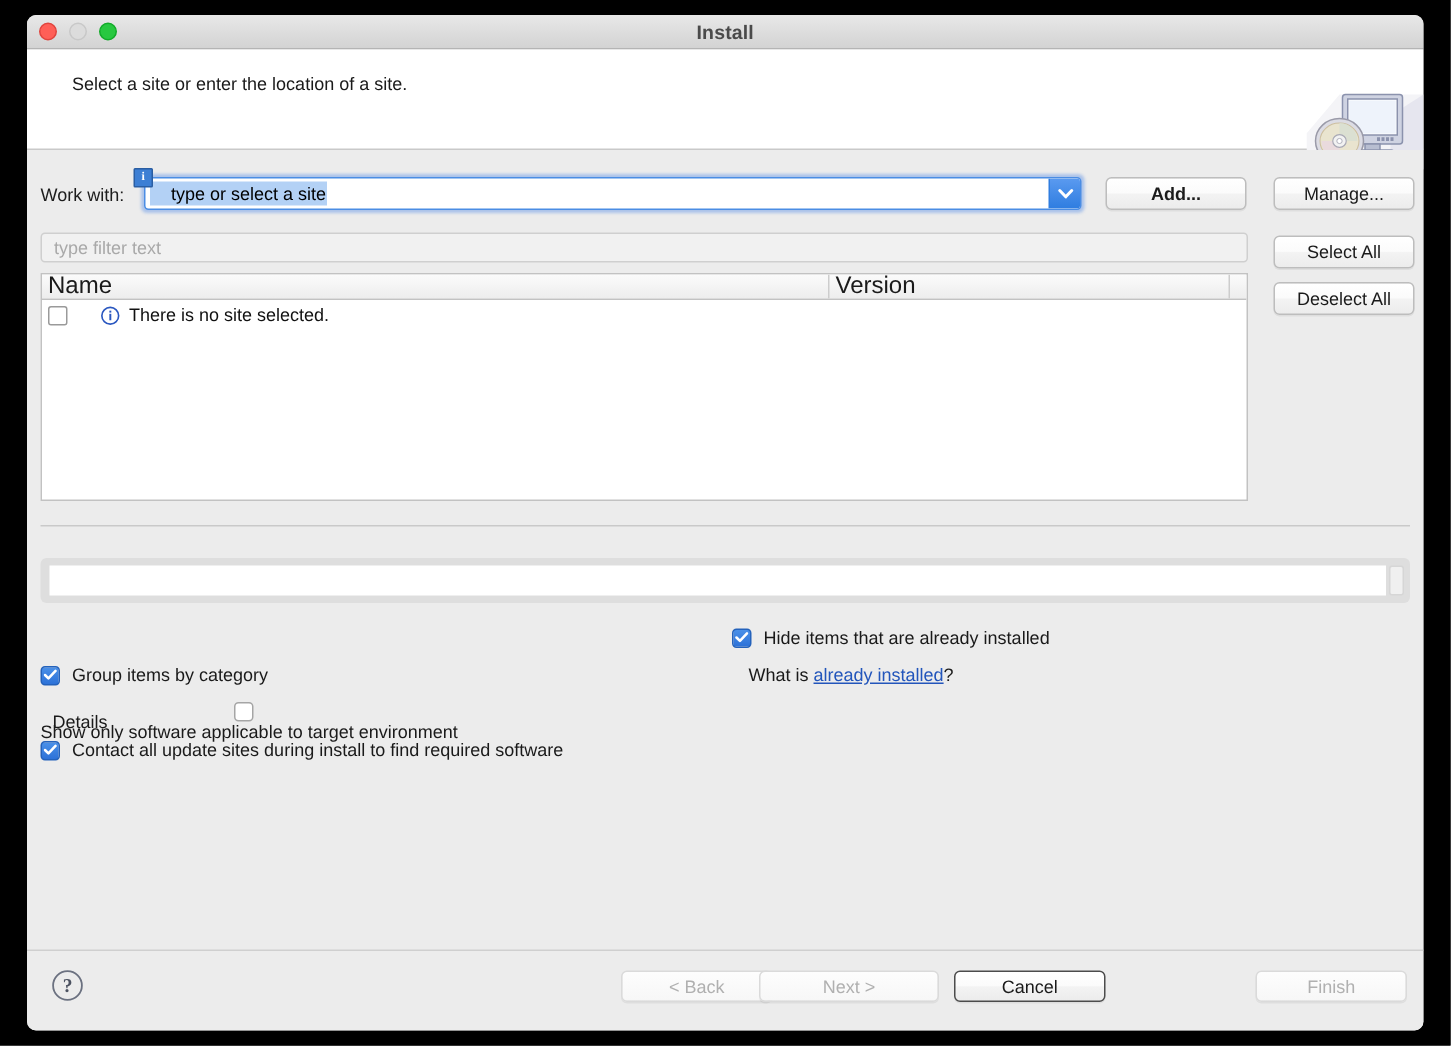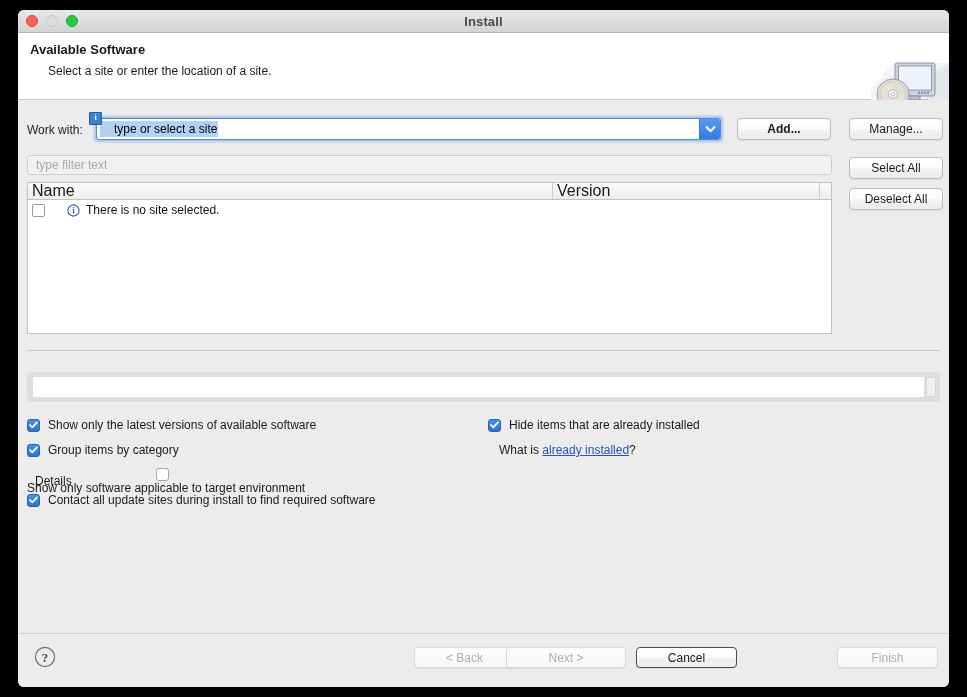--- a/index.html
+++ b/index.html
@@ -385,21 +385,20 @@
   <div id="titlebar">
     <div id="traffic">
       <div class="light close"></div>
       <div class="light min"></div>
       <div class="light zoom"></div>
     </div>
     <div id="window-title">Install</div>
   </div>
 
   <div id="header">
-    <div id="header-title">Available Software</div>
     <div id="header-subtitle">Select a site or enter the location of a site.</div>
     <div id="banner-icon">
       <svg width="78" height="58" viewBox="0 0 78 58">
 
         <polygon points="0,58 0,34 22,8 78,8 78,58" fill="#f4f4f7"></polygon>
         <polygon points="78,8 78,58 56,58 56,22" fill="#e6e6ef"></polygon>
 
         <rect x="24" y="8" width="40" height="33" rx="2" fill="#cfd3e2" stroke="#8b92ad" stroke-width="1"></rect>
         <rect x="27.5" y="11" width="33" height="24" fill="#ffffff" stroke="#8b92ad" stroke-width="1"></rect>
         <rect x="28.5" y="12" width="31" height="22" fill="#eef3fb"></rect>
@@ -474,28 +473,20 @@
       </div>
     </div>
 
     <div id="details-sep"></div>
     <div id="details-label">Details</div>
     <div id="details-box">
       <div id="details-text"></div>
       <div id="details-scroll"></div>
     </div>
 
-    <div class="opt" id="opt-1">
-      <span class="cb on">
-        <svg width="9" height="8" viewBox="0 0 9 8">
-            <path d="M1 4 L3.3 6.3 L8 1.3" fill="none" stroke="#ffffff" stroke-width="1.7" stroke-linecap="round" stroke-linejoin="round"></path>
-          </svg>
-      </span>
-      <span>Show only the latest versions of available software</span>
-    </div>
 
     <div class="opt" id="opt-2">
       <span class="cb on">
         <svg width="9" height="8" viewBox="0 0 9 8">
             <path d="M1 4 L3.3 6.3 L8 1.3" fill="none" stroke="#ffffff" stroke-width="1.7" stroke-linecap="round" stroke-linejoin="round"></path>
           </svg>
       </span>
       <span>Group items by category</span>
     </div>
 

